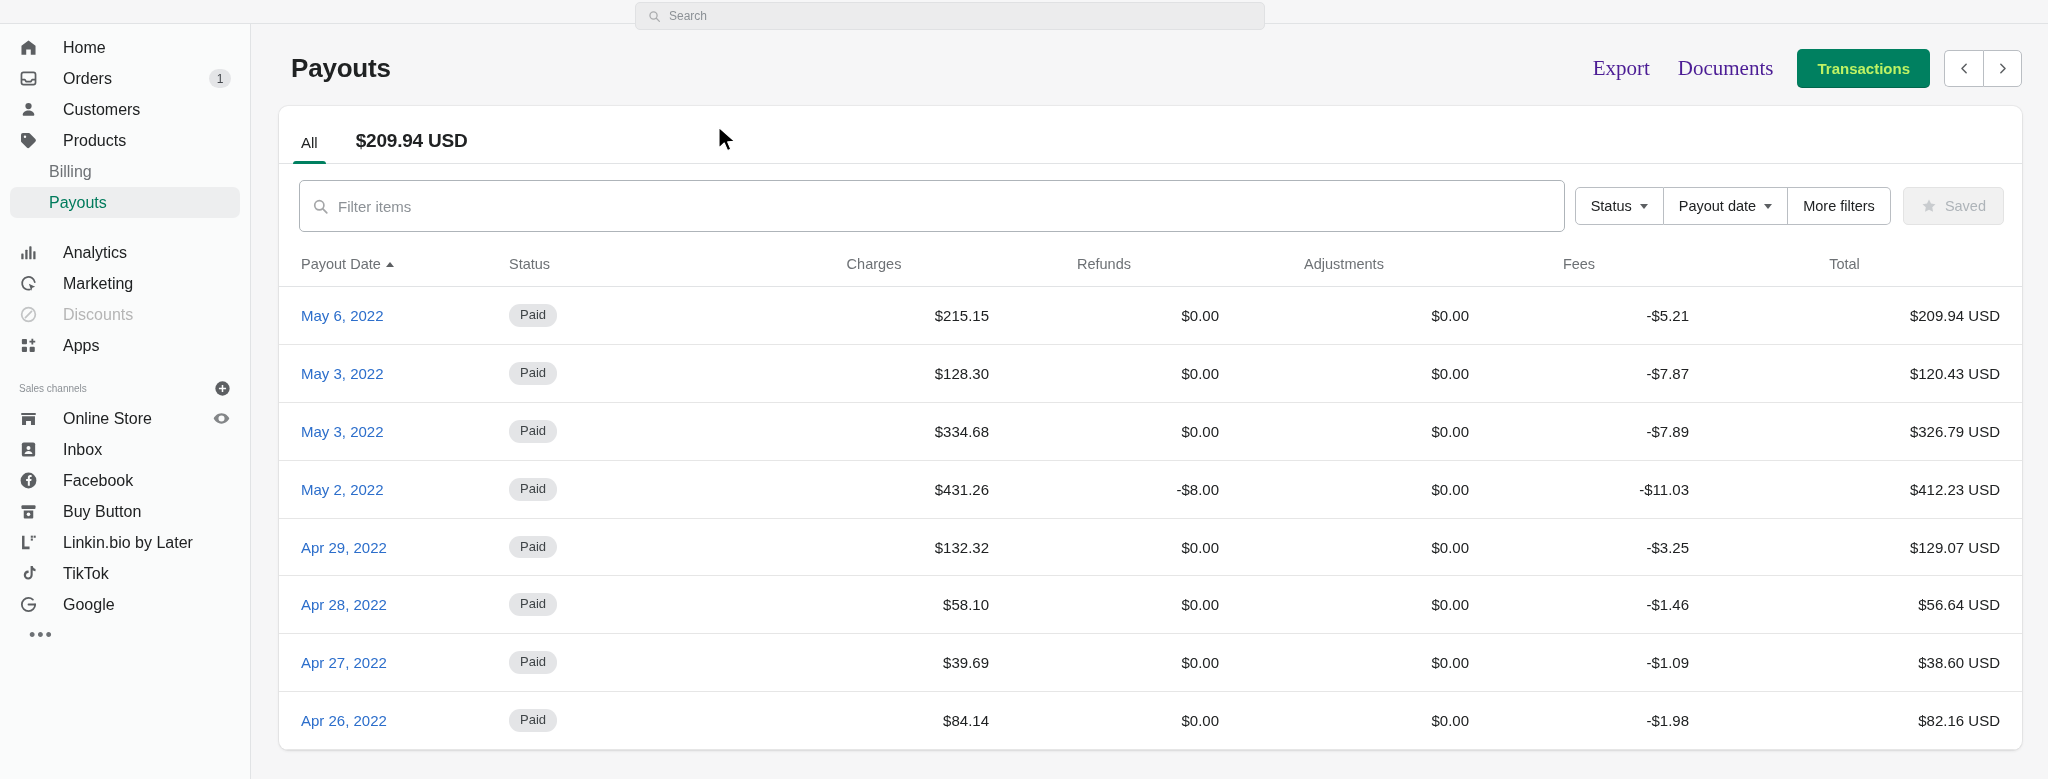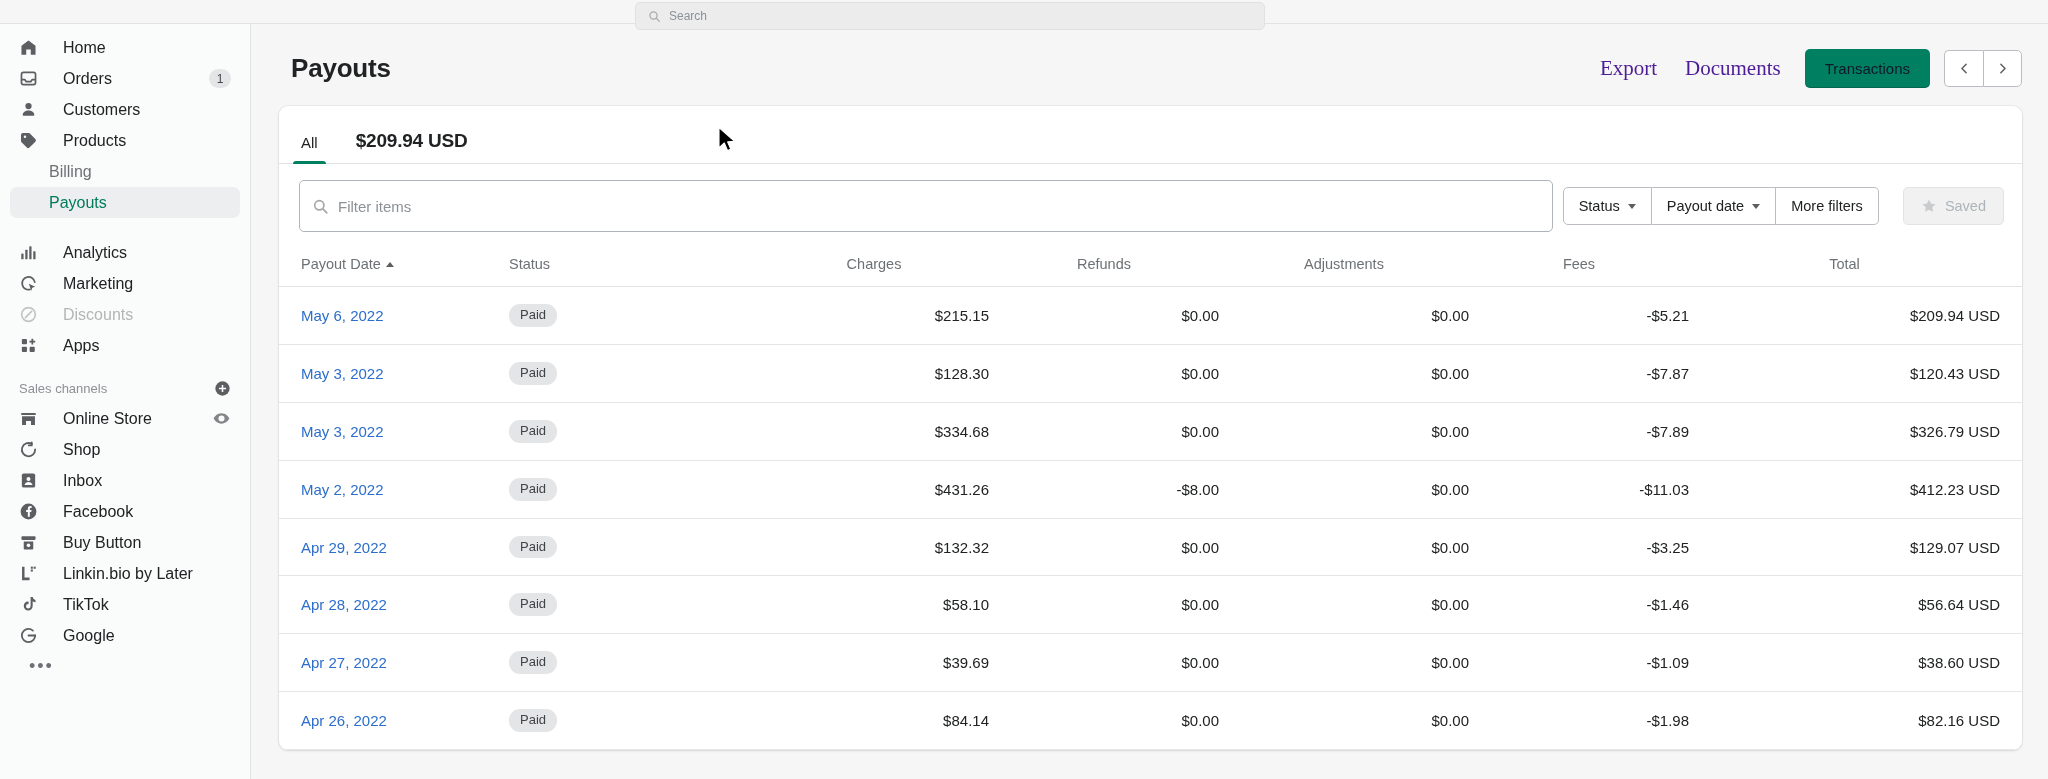--- a/index.html
+++ b/index.html
@@ -54,21 +54,21 @@
     height: 31px; display: flex; align-items: center;
     padding-left: 39px; border-radius: 7px;
     font-size: 16px; color: #6d7175; cursor: pointer;
   }
   .sub-item.selected { background: #edeeef; color: #007b5c; font-weight: 500; }
   .nav-sep { height: 11px; }
 
   .section-head {
     display: flex; align-items: center;
     height: 30px; margin: 12px 10px 0 10px; padding: 0 9px;
-    font-size: 13px; color: #8c9196;
+    font-size: 10px; color: #8c9196;
   }
   .section-head .plus { margin-left: auto; width: 17px; height: 17px; cursor: pointer; }
   .chan-eye { margin-left: auto; width: 19px; height: 19px; opacity: .75; cursor: pointer; }
   .dots-item { padding-left: 19px; color: #6d7175; letter-spacing: 2px; font-size: 18px; }
 
   
   .main { flex: 1; height: 779px; padding-top: 24px; position: relative; overflow: hidden; }
 
   .page-head {
     display: flex; align-items: center;
@@ -76,22 +76,22 @@
   }
   .page-title { font-size: 26px; font-weight: 600; color: #202223; letter-spacing: -.2px; }
   .head-actions { margin-left: auto; display: flex; align-items: center; gap: 0; }
   .plain-btn {
     font-size: 21px; color: #4c1d95; background: transparent; border: 0;
     padding: 8px 14px; cursor: pointer; border-radius: 5px;
     font-family: Liberation Serif, serif;
   }
   .primary-btn {
     margin-left: 10px;
-    background: #008060; color: #0f172a; border: 0; border-radius: 5px;
-    font-size: 15px; font-weight: 400; padding: 11px 20px; cursor: pointer;
+    background: #008060; color: #bef264; border: 0; border-radius: 5px;
+    font-size: 15px; font-weight: 700; padding: 11px 20px; cursor: pointer;
     font-family: inherit; box-shadow: inset 0 -1px 0 rgba(0,0,0,.2);
   }
   .pager { margin-left: 14px; display: flex; }
   .pg-btn {
     width: 39px; height: 37px; background: #fff; border: 1px solid #babec3;
     display: flex; align-items: center; justify-content: center;
     cursor: pointer; color: #5c5f62;
   }
   .pg-btn:first-child { border-radius: 5px 0 0 5px; border-right: 0; }
   .pg-btn:last-child { border-radius: 0 5px 5px 0; }
@@ -142,21 +142,21 @@
     height: 38px; padding: 0 15px; background: #fff;
     border: 1px solid #babec3; font-size: 14.5px; color: #202223;
     display: flex; align-items: center; gap: 8px; cursor: pointer;
     font-family: inherit;
   }
   .fbtn + .fbtn { border-left: 0; }
   .fbtn:first-child { border-radius: 5px 0 0 5px; }
   .fbtn:last-child { border-radius: 0 5px 5px 0; justify-content: center; }
   .caret { width: 0; height: 0; border-left: 4.5px solid transparent; border-right: 4.5px solid transparent; border-top: 5px solid #5c5f62; }
   .saved-btn {
-    margin-left: 24px; height: 38px; padding: 0 17px;
+    margin-left: 12px; height: 38px; padding: 0 17px;
     background: #f1f1f1; border: 1px solid #e3e3e3; border-radius: 5px;
     font-size: 14.5px; color: #aeb4b9;
     display: flex; align-items: center; gap: 8px; cursor: default;
   }
   .saved-btn svg { width: 16px; height: 16px; fill: #c9cccf; }
 
   
   table { width: 100%; border-collapse: collapse; }
   thead th {
     font-size: 14.5px; font-weight: 400; color: #6d7175;
@@ -315,29 +315,20 @@
         <span class="ico">
           <svg viewBox="0 0 20 20" fill="#5c5f62">
               <path d="M2.4 4.2h15.2v2.2H2.4V4.2zM3.2 7.6h13.6v9.2h-4.2v-4.3H7.4v4.3H3.2V7.6z"></path>
             </svg>
         </span>
         <span class="lbl">Online Store</span>
         <svg class="chan-eye" viewBox="0 0 20 20" fill="#5c5f62">
           <path d="M10 4.6C5.8 4.6 2.6 8 1.8 10c.8 2 4 5.4 8.2 5.4s7.4-3.4 8.2-5.4c-.8-2-4-5.4-8.2-5.4zm0 8.6a3.2 3.2 0 1 1 0-6.4 3.2 3.2 0 0 1 0 6.4z"></path>
             <circle cx="10" cy="10" r="1.6" fill="#fafbfb"></circle>
         </svg>
-      </div>
-      <div class="nav-item">
-        <span class="ico">
-          <svg viewBox="0 0 20 20" fill="none" stroke="#5c5f62" stroke-width="1.9">
-              <path d="M13.5 4.1A7 7 0 1 0 17 10" stroke-linecap="round"></path>
-              <path d="M13.4 2.6v3.1h-3.1" stroke-linecap="round" stroke-linejoin="round"></path>
-            </svg>
-        </span>
-        <span class="lbl">Shop</span>
       </div>
       <div class="nav-item">
         <span class="ico">
           <svg viewBox="0 0 20 20" fill="#5c5f62">
               <rect x="3" y="2.6" width="14" height="14.8" rx="2"></rect>
               <circle cx="10" cy="8.3" r="2.1" fill="#fafbfb"></circle>
               <path d="M5.8 14.8c.5-2 2.2-3.1 4.2-3.1s3.7 1.1 4.2 3.1H5.8z" fill="#fafbfb"></path>
             </svg>
         </span>
         <span class="lbl">Inbox</span>

